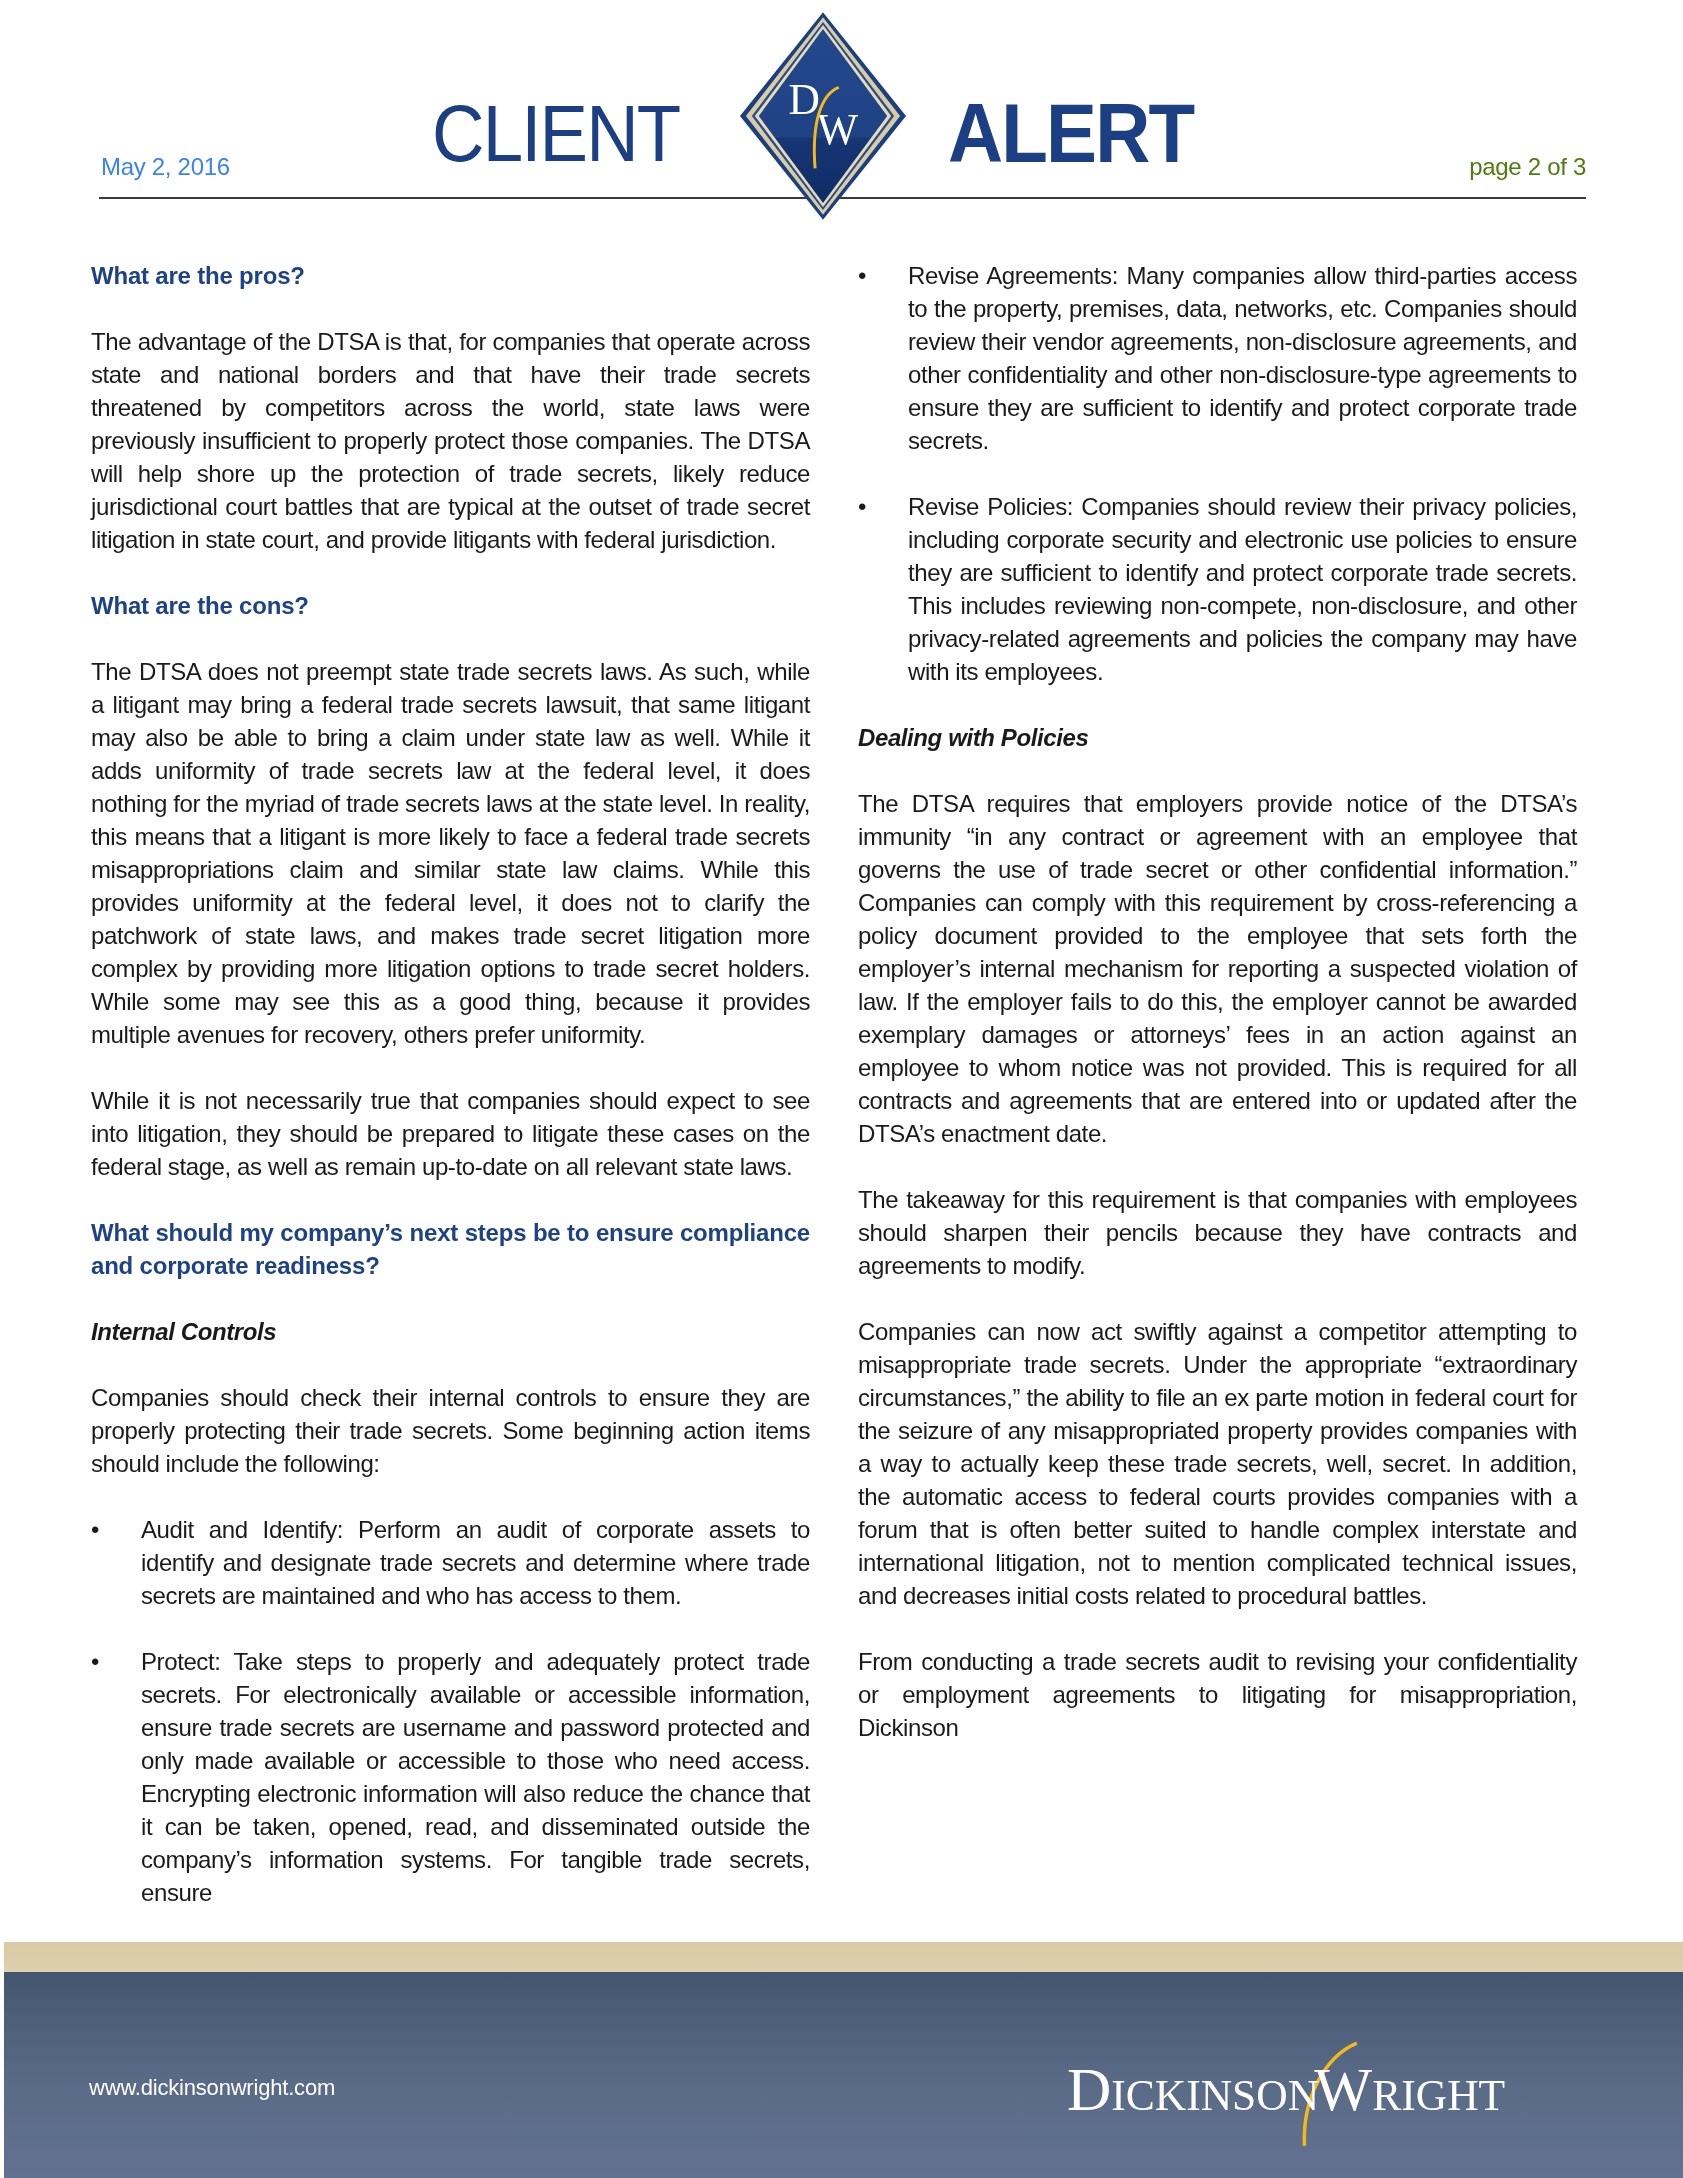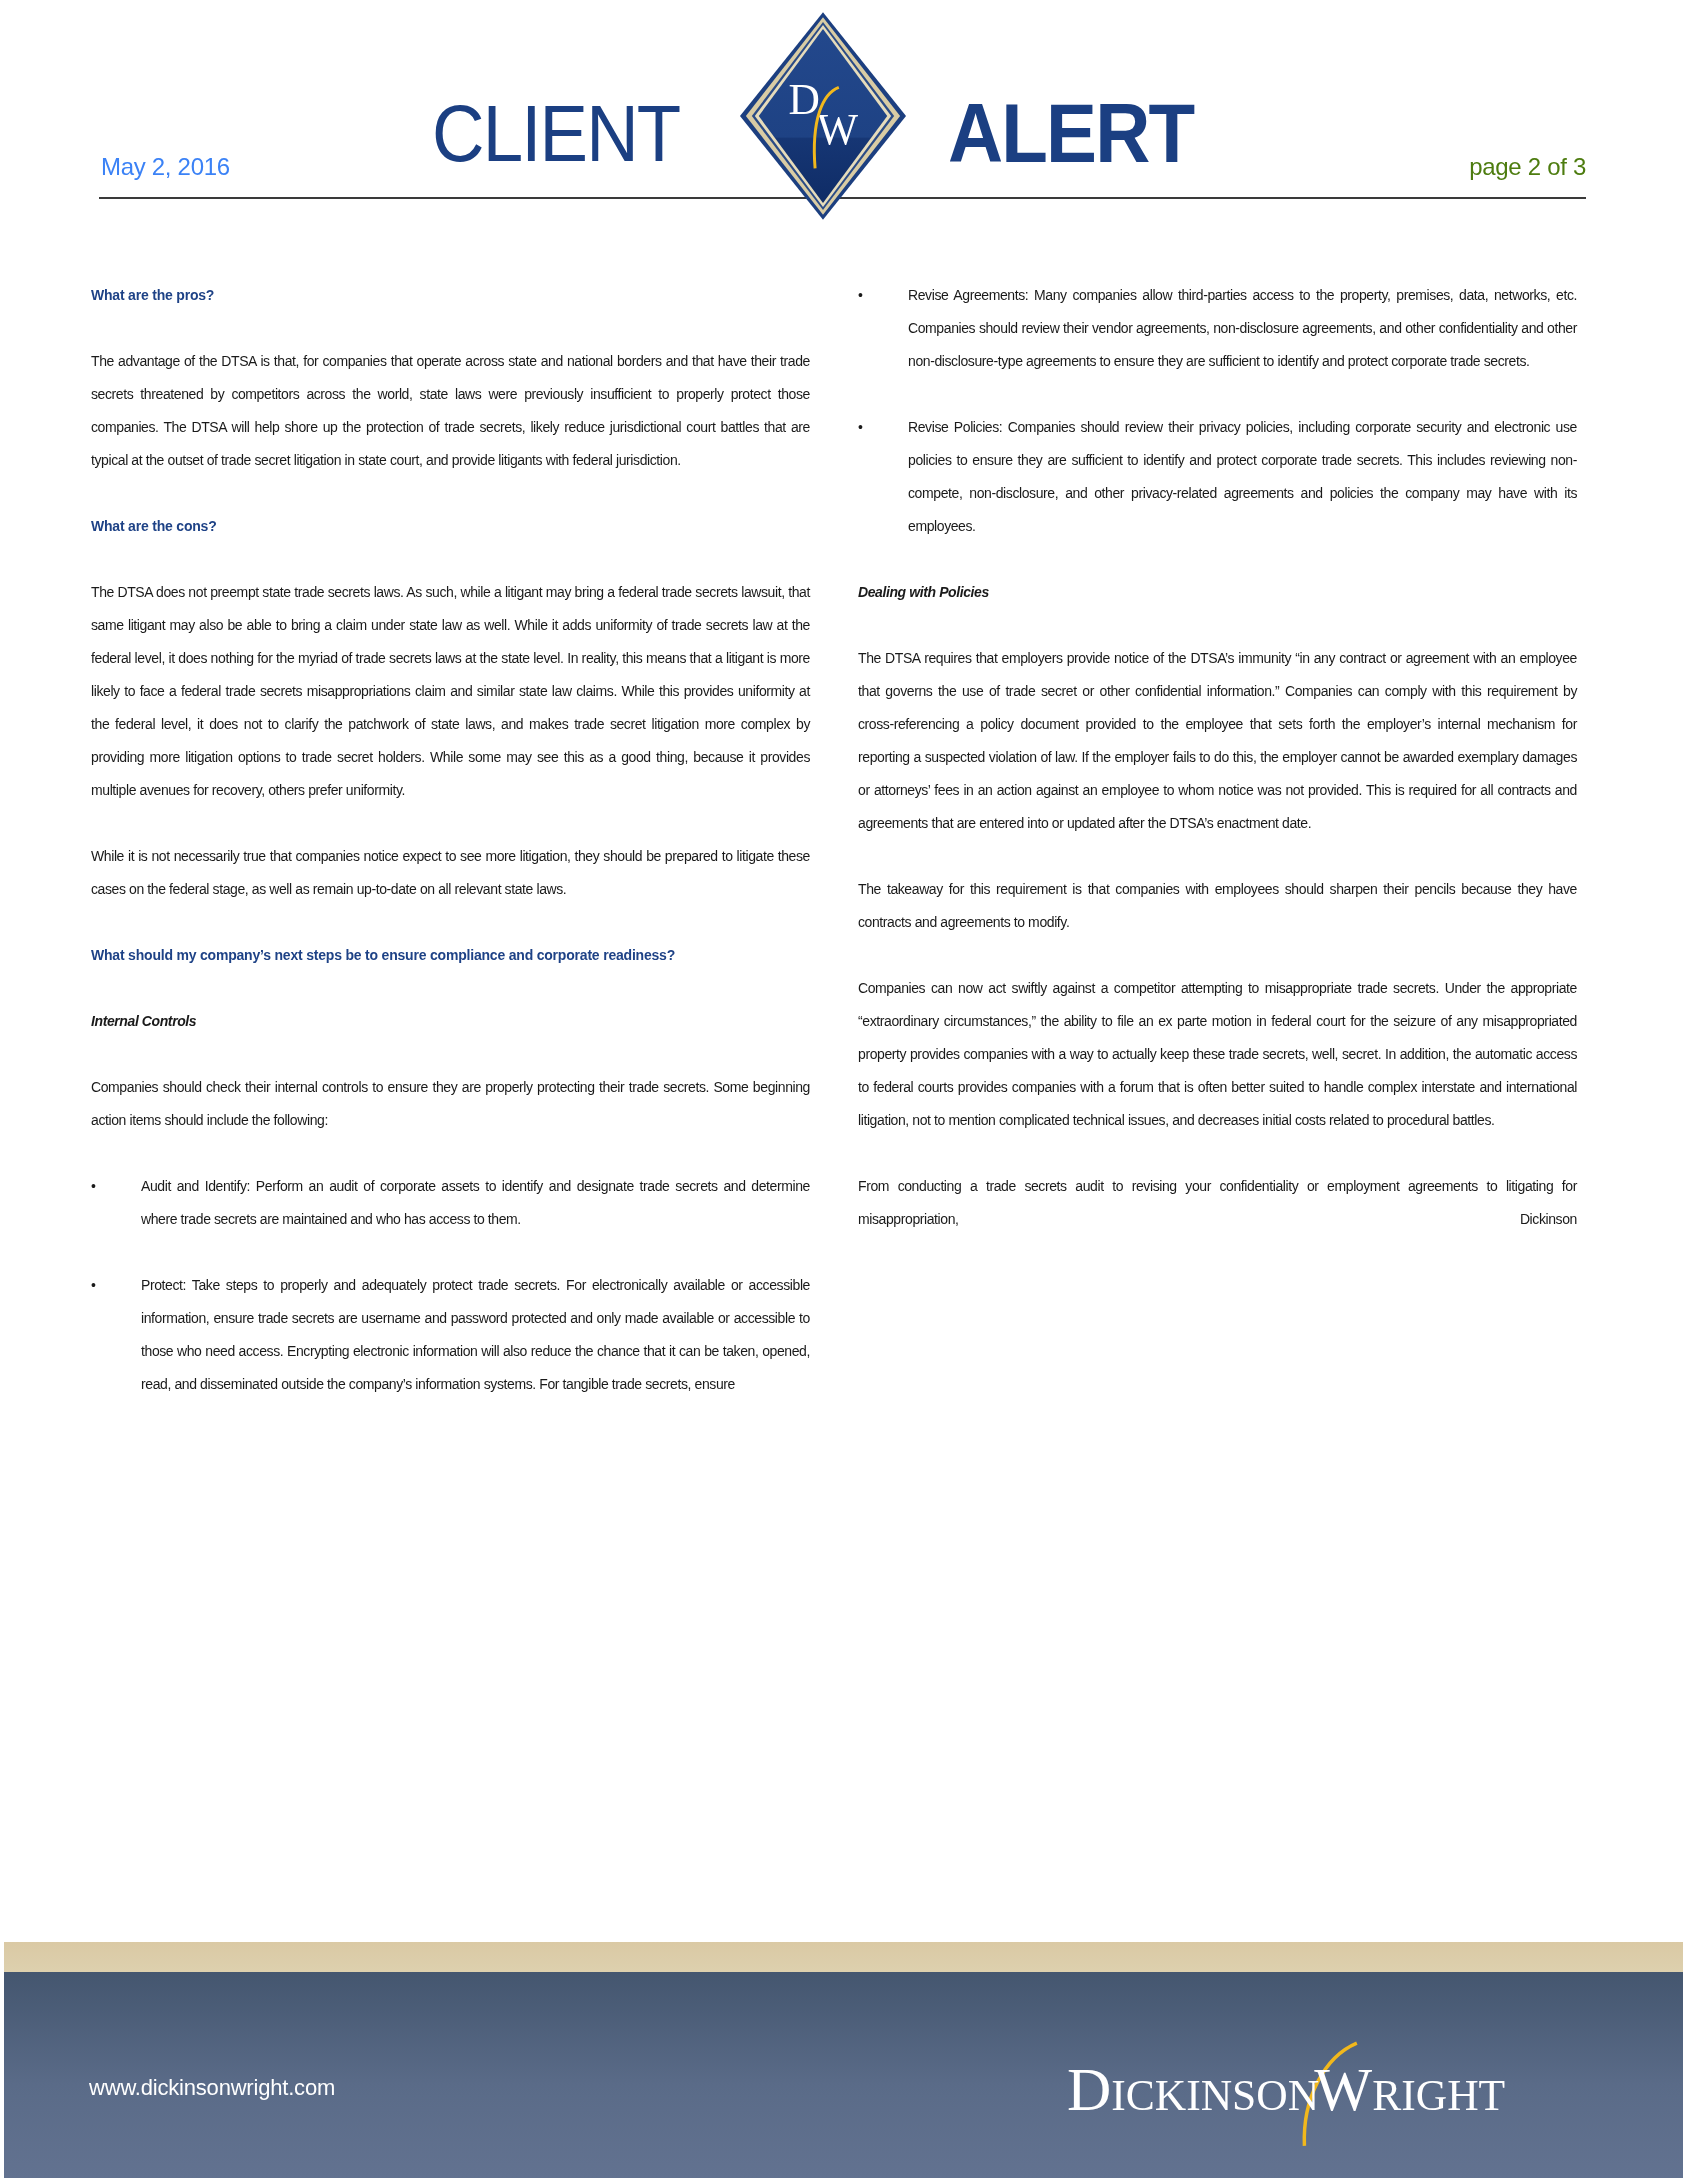--- a/index.html
+++ b/index.html
@@ -10,22 +10,22 @@
   .hdr-date { position:absolute; left:101px; top:153px; font-size:24px; color:#3b82f6; letter-spacing:-0.3px; }
   .hdr-page { position:absolute; right:97px; top:153px; font-size:24px; color:#4d7c0f; letter-spacing:-0.3px; }
   .hdr-client { position:absolute; left:432px; top:94px; font-size:79px; line-height:79px; color:#1b3f82;
                 font-weight:400; letter-spacing:-2px; transform:scaleX(0.92); transform-origin:left top; }
   .hdr-alert { position:absolute; left:948px; top:94px; font-size:83px; line-height:79px; color:#1b3f82;
                font-weight:700; letter-spacing:-2px; transform:scaleX(0.92); transform-origin:left top; }
   .hdr-rule { position:absolute; left:99px; top:197px; width:1487px; height:2px; background:#3a3a3a; }
   .hdr-logo { position:absolute; left:738px; top:10px; width:170px; height:212px; }
 
   
-  .col { position:absolute; top:259px; width:719px; font-size:14px; line-height:33px;
-         text-align:justify; letter-spacing:-0.4px; word-spacing:0px;margin-top:20px; }
+  .col { position:absolute; top:259px; width:719px; font-size:24px; line-height:33px;
+         text-align:justify; letter-spacing:-0.4px; word-spacing:0px; }
   .col.left { left:91px; }
   .col.right { left:858px; top:259px; }
   .col p { margin:0 0 33px 0; }
   .h-blue { color:#1e4286; font-weight:700; margin:0 0 33px 0; letter-spacing:-0.2px; }
   .h-ital { font-weight:700; font-style:italic; margin:0 0 33px 0; letter-spacing:-0.4px; }
   .bullet { position:relative; padding-left:50px; margin:0 0 33px 0; }
   .bullet .dot { position:absolute; left:0; top:0; width:20px; text-align:left; }
   .cont { padding-left:50px; margin:0 0 33px 0; }
   .noMargin { margin-bottom:0 !important; }
 
@@ -67,21 +67,21 @@
   </svg>
 </div>
 
 <div class="col left">
   <div class="h-blue">What are the pros?</div>
   <p>The advantage of the DTSA is that, for companies that operate across state and national borders and that have their trade secrets threatened by competitors across the world, state laws were previously insufficient to properly protect those companies. The DTSA will help shore up the protection of trade secrets, likely reduce jurisdictional court battles that are typical at the outset of trade secret litigation in state court, and provide litigants with federal jurisdiction.</p>
 
   <div class="h-blue">What are the cons?</div>
   <p>The DTSA does not preempt state trade secrets laws. As such, while a litigant may bring a federal trade secrets lawsuit, that same litigant may also be able to bring a claim under state law as well. While it adds uniformity of trade secrets law at the federal level, it does nothing for the myriad of trade secrets laws at the state level. In reality, this means that a litigant is more likely to face a federal trade secrets misappropriations claim and similar state law claims. While this provides uniformity at the federal level, it does not to clarify the patchwork of state laws, and makes trade secret litigation more complex by providing more litigation options to trade secret holders. While some may see this as a good thing, because it provides multiple avenues for recovery, others prefer uniformity.</p>
 
-  <p>While it is not necessarily true that companies notice expect to see more litigation, they should be prepared to litigate these cases on the federal stage, as well as remain up-to-date on all relevant state laws.</p>
+  <p>While it is not necessarily true that companies should expect to see into litigation, they should be prepared to litigate these cases on the federal stage, as well as remain up-to-date on all relevant state laws.</p>
 
   <div class="h-blue">What should my company’s next steps be to ensure compliance and corporate readiness?</div>
 
   <div class="h-ital">Internal Controls</div>
   <p>Companies should check their internal controls to ensure they are properly protecting their trade secrets. Some beginning action items should include the following:</p>
 
   <div class="bullet">
     <span class="dot">•</span>
     <span>Audit and Identify:  Perform an audit of corporate assets to identify and designate trade secrets and determine where trade secrets are maintained and who has access to them.</span>
   </div>

